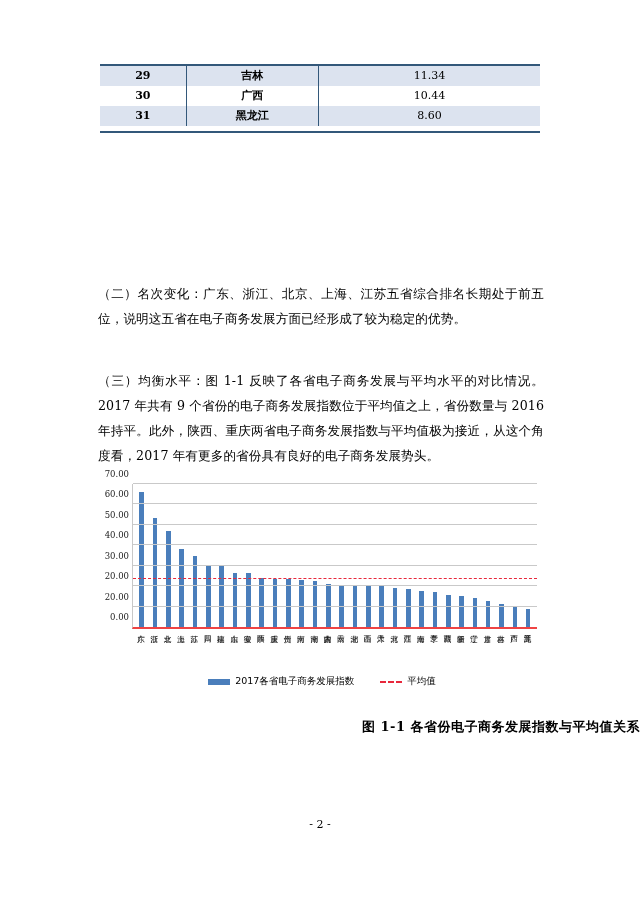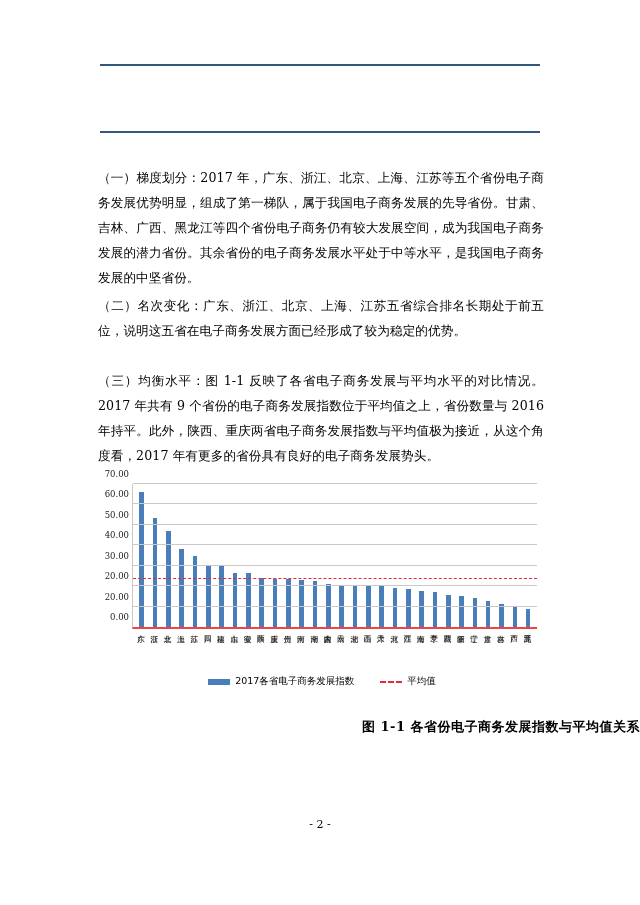--- a/index.html
+++ b/index.html
@@ -56,21 +56,21 @@
     position: absolute;
     left: 98px;
     width: 446px;
     font-size: 12.6px;
     line-height: 25px;
     text-align: justify;
     text-justify: inter-ideograph;
     letter-spacing: 0.1px;
   }
   #p1 { top: 152px; }
-  #p2 { top: 280px; }
+  #p2 { top: 268px; }
   #p3 { top: 355px; }
 
   
   .chart-box {
     position: absolute;
     left: 98px;
     top: 470px;
     width: 448px;
     height: 240px;
   }
@@ -196,23 +196,41 @@
     text-align: center;
     font-size: 11px;
   }
 </style>
 </head>
 <body>
 
 <div class="page">
 
   <div class="tbl-top-rule"></div>
+  <table class="rank-table">
+    <tbody>
+      <tr class="shade">
+        <td class="c1">29</td>
+        <td class="c2">吉林</td>
+        <td class="c3">11.34</td>
+      </tr>
+      <tr>
+        <td class="c1">30</td>
+        <td class="c2">广西</td>
+        <td class="c3">10.44</td>
+      </tr>
+      <tr class="shade">
+        <td class="c1">31</td>
+        <td class="c2">黑龙江</td>
+        <td class="c3">8.60</td>
+      </tr>
+    </tbody>
+  </table>
   <div class="tbl-bot-rule"></div>
 
-  <p class="para" id="p1">（一）梯度划分：2017 年，广东、浙江、北京、上海、江苏等五个省份电子商务发展优势明显，组成了第一梯队，属于我国电子商务发展的先导省份。甘肃、吉林、广西、黑龙江等四个省份电子商务仍有较大发展空间，成为我国电子商务发展的潜力省份。其余省份的电子商务发展水平处于中等水平，是我国电子商务发展的中坚省份。</p>
   <p class="para" id="p2">（二）名次变化：广东、浙江、北京、上海、江苏五省综合排名长期处于前五位，说明这五省在电子商务发展方面已经形成了较为稳定的优势。</p>
   <p class="para" id="p3">（三）均衡水平：图 1-1 反映了各省电子商务发展与平均水平的对比情况。2017 年共有 9 个省份的电子商务发展指数位于平均值之上，省份数量与 2016 年持平。此外，陕西、重庆两省电子商务发展指数与平均值极为接近，从这个角度看，2017 年有更多的省份具有良好的电子商务发展势头。</p>
 
   <div class="chart-box">
     <div class="plot" id="plot">
       <div class="bars" id="bars">
           <div class="barcell">
             <div class="bar" title="广东: 66.2" style="height: 135.237px; background: rgb(74, 126, 187);"></div>
           </div>
           <div class="barcell">

